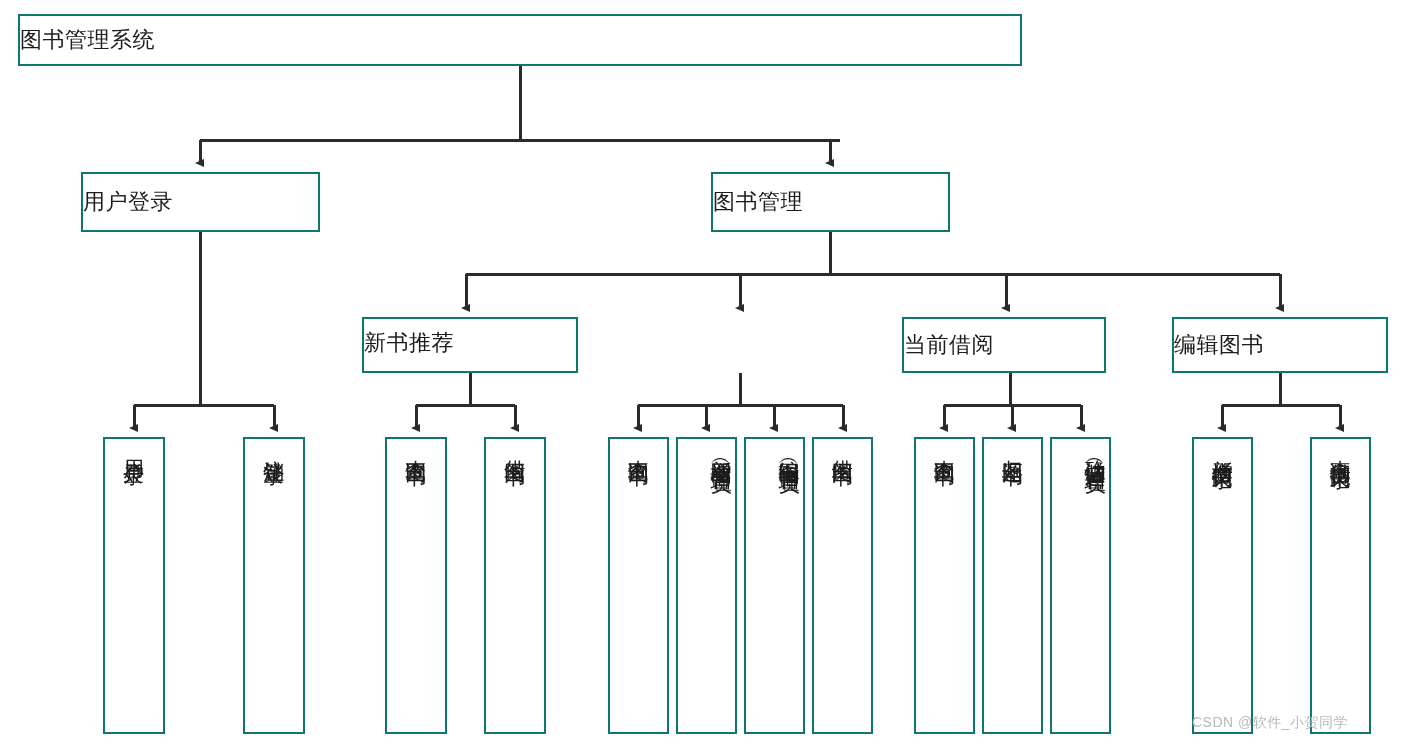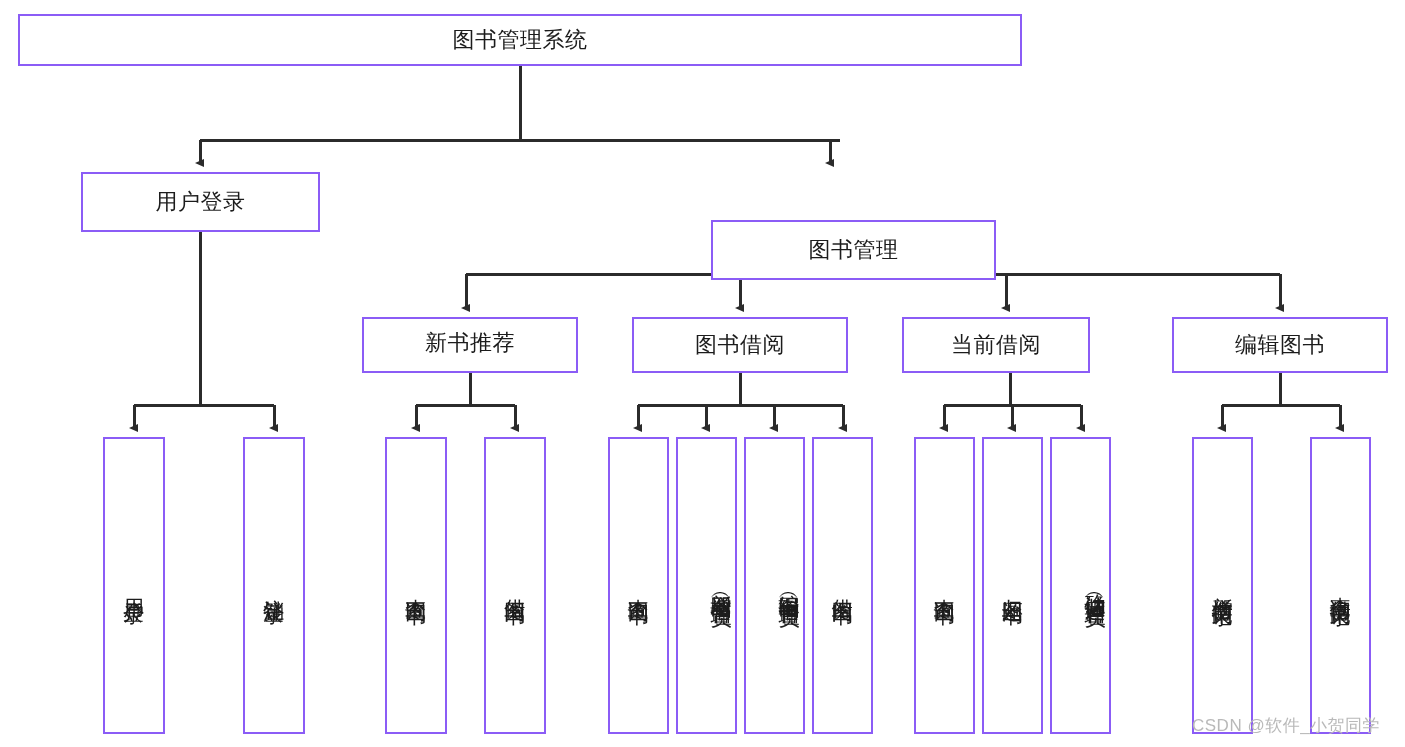--- a/index.html
+++ b/index.html
@@ -22,25 +22,24 @@
     position: absolute;
     left: 0;
     top: 0;
     width: 1405px;
     height: 747px;
     pointer-events: none;
   }
   .node {
     position: absolute;
     box-sizing: border-box;
-    border: 2px solid #8b5cf6;
+    border: 2px solid #0f766e;
     background: #ffffff;
     display: flex;
     align-items: center;
-    justify-content: center;
     color: #1c1c1c;
   }
   .node-h {
     font-size: 22px;
     line-height: 1.1;
     letter-spacing: 0.5px;
     white-space: nowrap;
   }
   .node-v {
     writing-mode: vertical-rl;
@@ -50,21 +49,21 @@
     letter-spacing: 2px;
     text-align: center;
     padding: 4px 0;
   }
   .node-v.leaf-top {
     align-items: flex-start;
   }
   .watermark {
     position: absolute;
     color: #b9b9b9;
-    font-size: 17px;
+    font-size: 14px;
     white-space: nowrap;
     letter-spacing: 0.5px;
   }
 </style>
 </head>
 <body>
 
 <div id="canvas">
 
   <svg id="edges" viewBox="0 0 1405 747" width="1405" height="747" xmlns="http://www.w3.org/2000/svg">
@@ -117,31 +116,28 @@
     </g>
   </svg>
 
   <div class="node node-h" style="left: 18px; top: 14px; width: 1004px; height: 52px;">
     <span>图书管理系统</span>
   </div>
 
   <div class="node node-h" style="left: 81px; top: 172px; width: 239px; height: 60px;">
     <span>用户登录</span>
   </div>
-  <div class="node node-h" style="left: 711px; top: 172px; width: 285px; height: 60px; margin-top: 48px;">
+  <div class="node node-h" style="left: 711px; top: 172px; width: 239px; height: 60px;">
     <span>图书管理</span>
   </div>
 
   <div class="node node-h" style="left: 362px; top: 317px; width: 216px; height: 56px; font-family: Liberation Mono, monospace;">
     <span>新书推荐</span>
   </div>
-  <div class="node node-h" style="left: 632px; top: 317px; width: 216px; height: 56px;">
-    <span>图书借阅</span>
-  </div>
-  <div class="node node-h" style="left: 902px; top: 317px; width: 188px; height: 56px;">
+  <div class="node node-h" style="left: 902px; top: 317px; width: 204px; height: 56px;">
     <span>当前借阅</span>
   </div>
   <div class="node node-h" style="left: 1172px; top: 317px; width: 216px; height: 56px;">
     <span>编辑图书</span>
   </div>
 
   <div class="node node-v" style="left: 103px; top: 437px; width: 62px; height: 297px;">用户登录</div>
   <div class="node node-v" style="left: 243px; top: 437px; width: 62px; height: 297px;">注销登录</div>
   <div class="node node-v" style="left: 385px; top: 437px; width: 62px; height: 297px;">查询图书</div>
   <div class="node node-v" style="left: 484px; top: 437px; width: 62px; height: 297px;">借阅图书</div>

